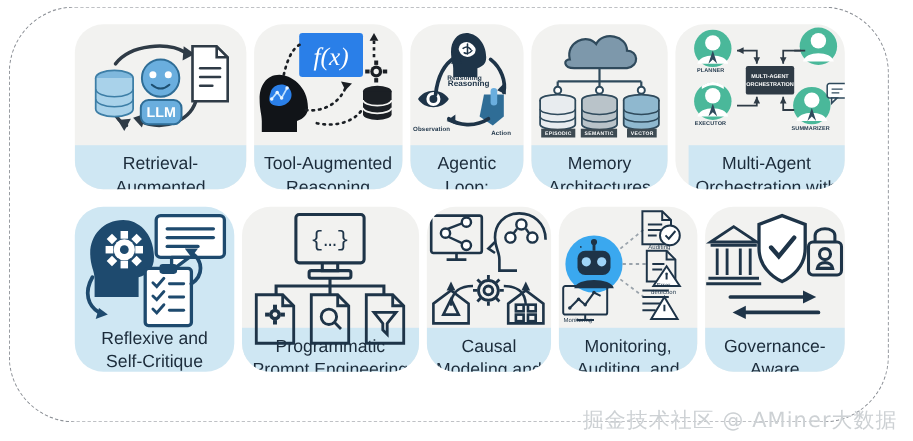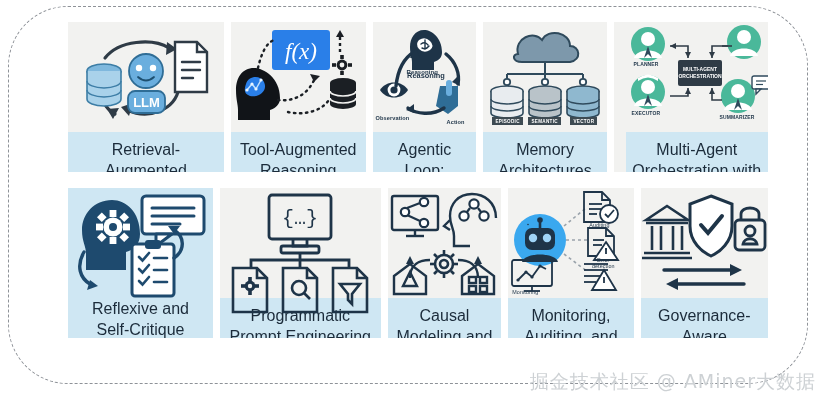--- a/index.html
+++ b/index.html
@@ -27,20 +27,21 @@
   }
   .row{display:flex;align-items:flex-start;}
   .row1{gap:7px;}
   .row2{gap:7px;margin-top:16px;}
 
   .card{
     position:relative;
     display:flex;flex-direction:column;
     background:#f2f2f0;
     overflow:hidden;
+    border-radius:26px;
   }
   .card.plain{background:#cfe7f3;}
   .art{
     position:relative;
     flex:0 0 auto;
     display:flex;align-items:center;justify-content:center;
   }
   .label{
     background:#cfe7f3;
     color:#1b2b3a;

